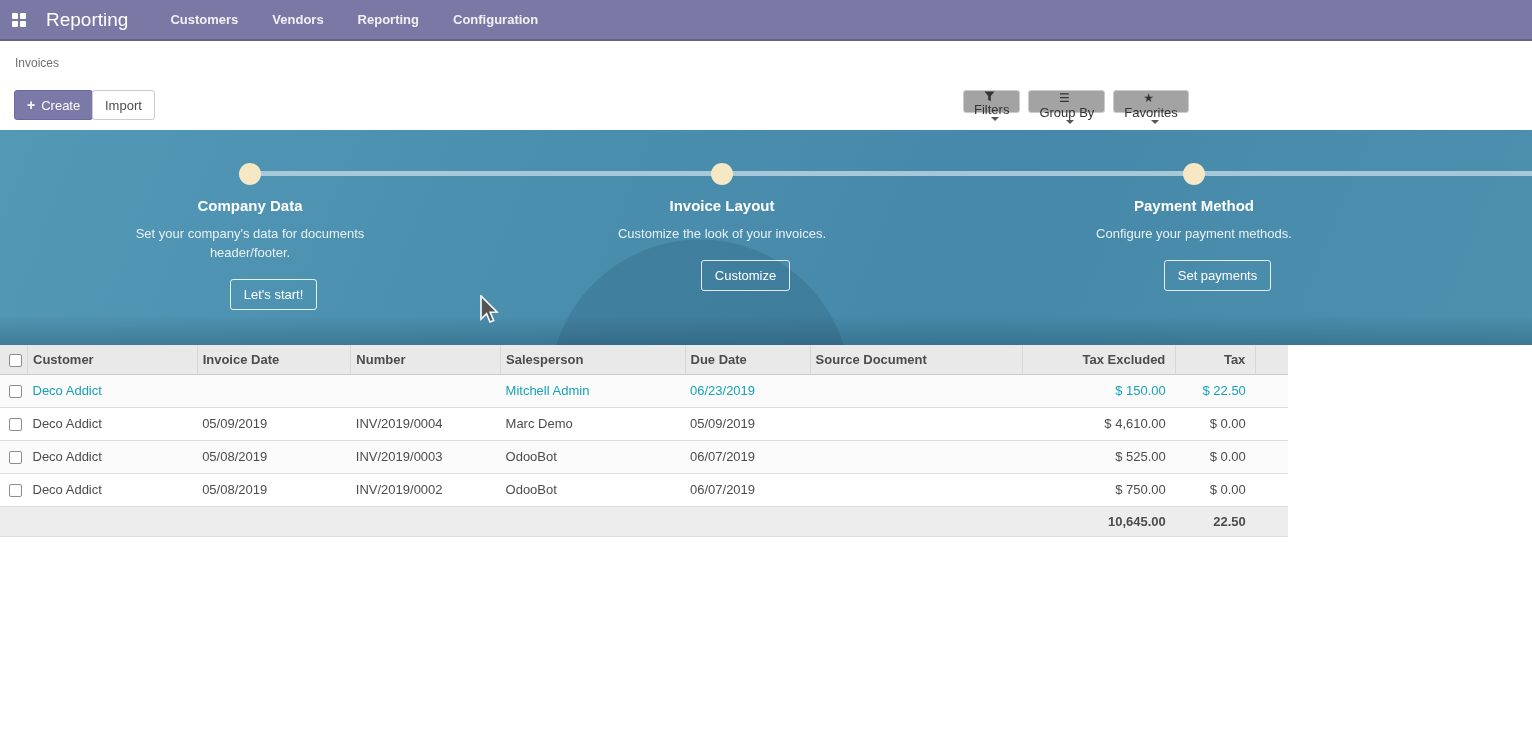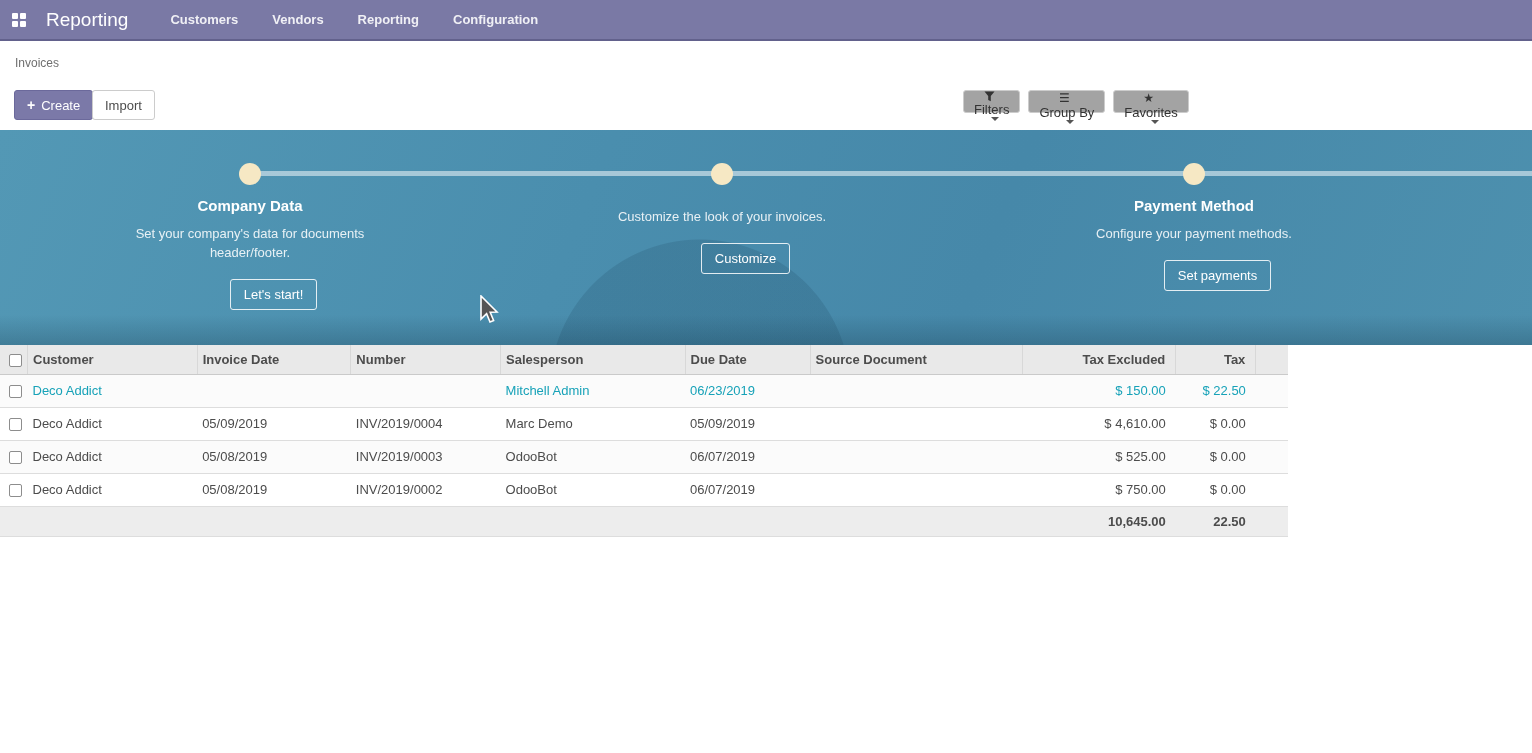--- a/index.html
+++ b/index.html
@@ -136,20 +136,21 @@
     <div class="progress-dot dot-1"></div>
     <div class="progress-dot dot-2"></div>
     <div class="progress-dot dot-3"></div>
 
     <div class="ob-step step-1">
       <div class="ob-title">Company Data</div>
       <div class="ob-desc">Set your company's data for documents header/footer.</div>
       <button class="ob-btn">Let's start!</button>
     </div>
     <div class="ob-step step-2">
+      <div class="ob-title">Invoice Layout</div>
       <div class="ob-desc">Customize the look of your invoices.</div>
       <button class="ob-btn">Customize</button>
     </div>
     <div class="ob-step step-3">
       <div class="ob-title">Payment Method</div>
       <div class="ob-desc">Configure your payment methods.</div>
       <button class="ob-btn">Set payments</button>
     </div>
   </div>
 

